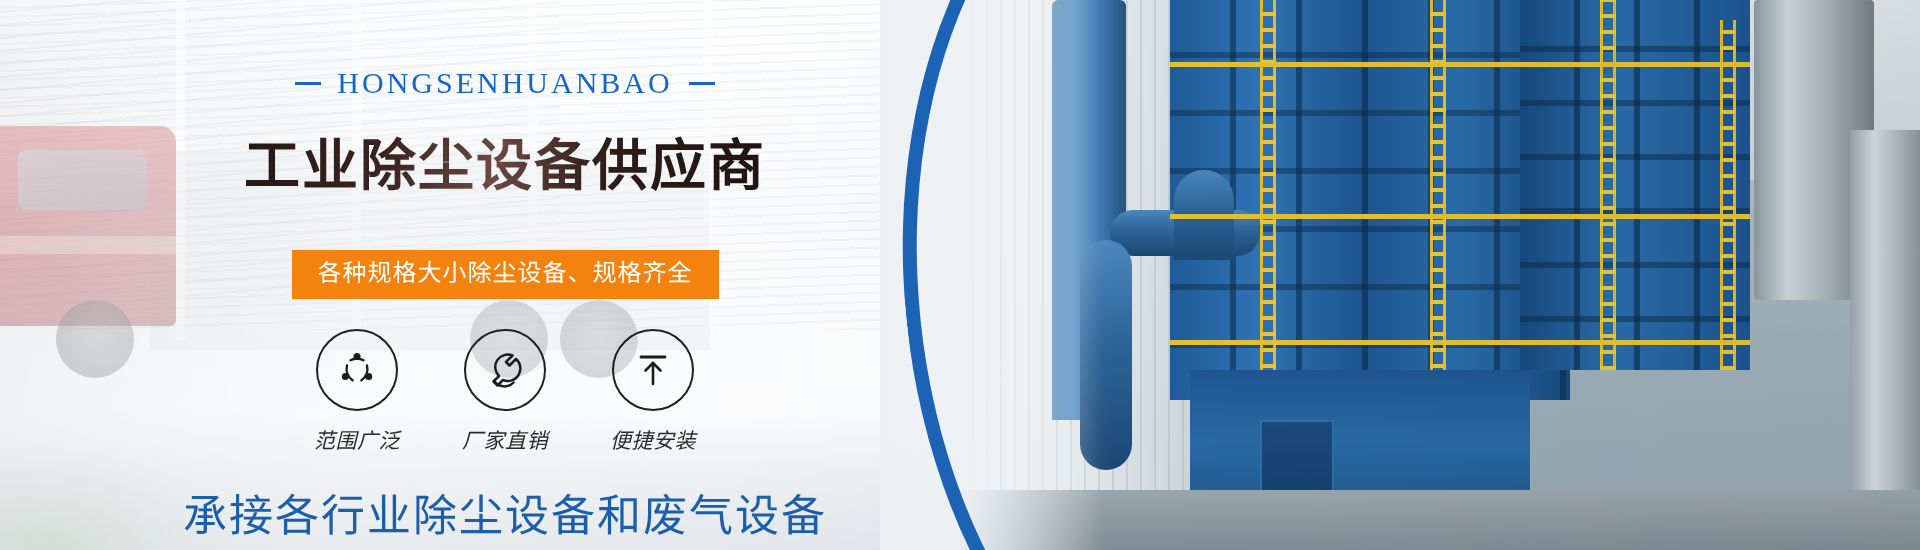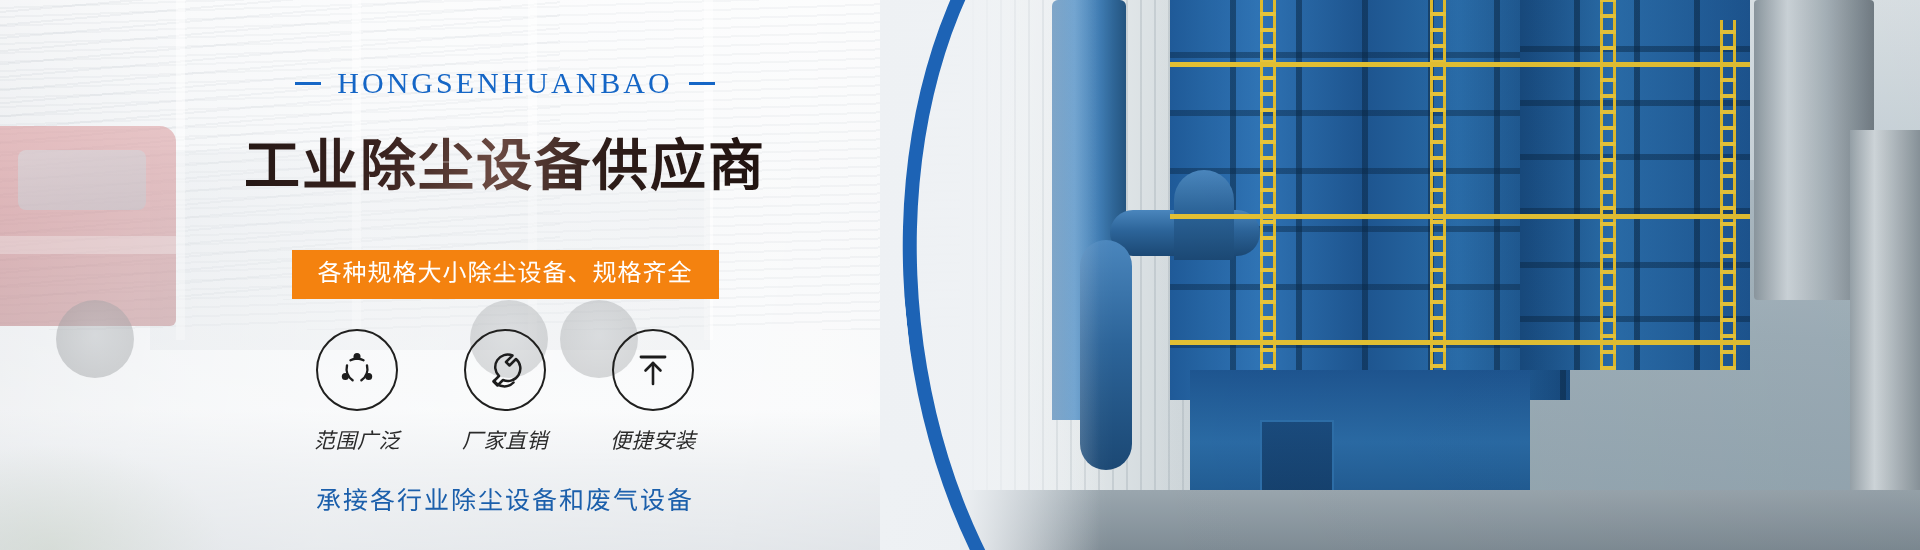--- a/index.html
+++ b/index.html
@@ -227,21 +227,21 @@
     width:78px;height:78px;border-radius:50%;
     border:2.5px solid #20201f;
     display:flex;align-items:center;justify-content:center;
     background:rgba(255,255,255,.06);
   }
   .feature .flabel{
     margin-top:13px;font-size:21px;color:#2b2b2b;white-space:nowrap;letter-spacing:.5px;
   }
   .tagline{
     margin-top:26px;
-    font-size:25px;color:#1b5fab;letter-spacing:2px;white-space:nowrap;
+    font-size:44px;color:#1b5fab;letter-spacing:2px;white-space:nowrap;
     font-weight:normal;
   }
 </style>
 </head>
 <body>
 
 <div id="banner">
 
   <div class="bg-left">
     <div class="siding"></div>

